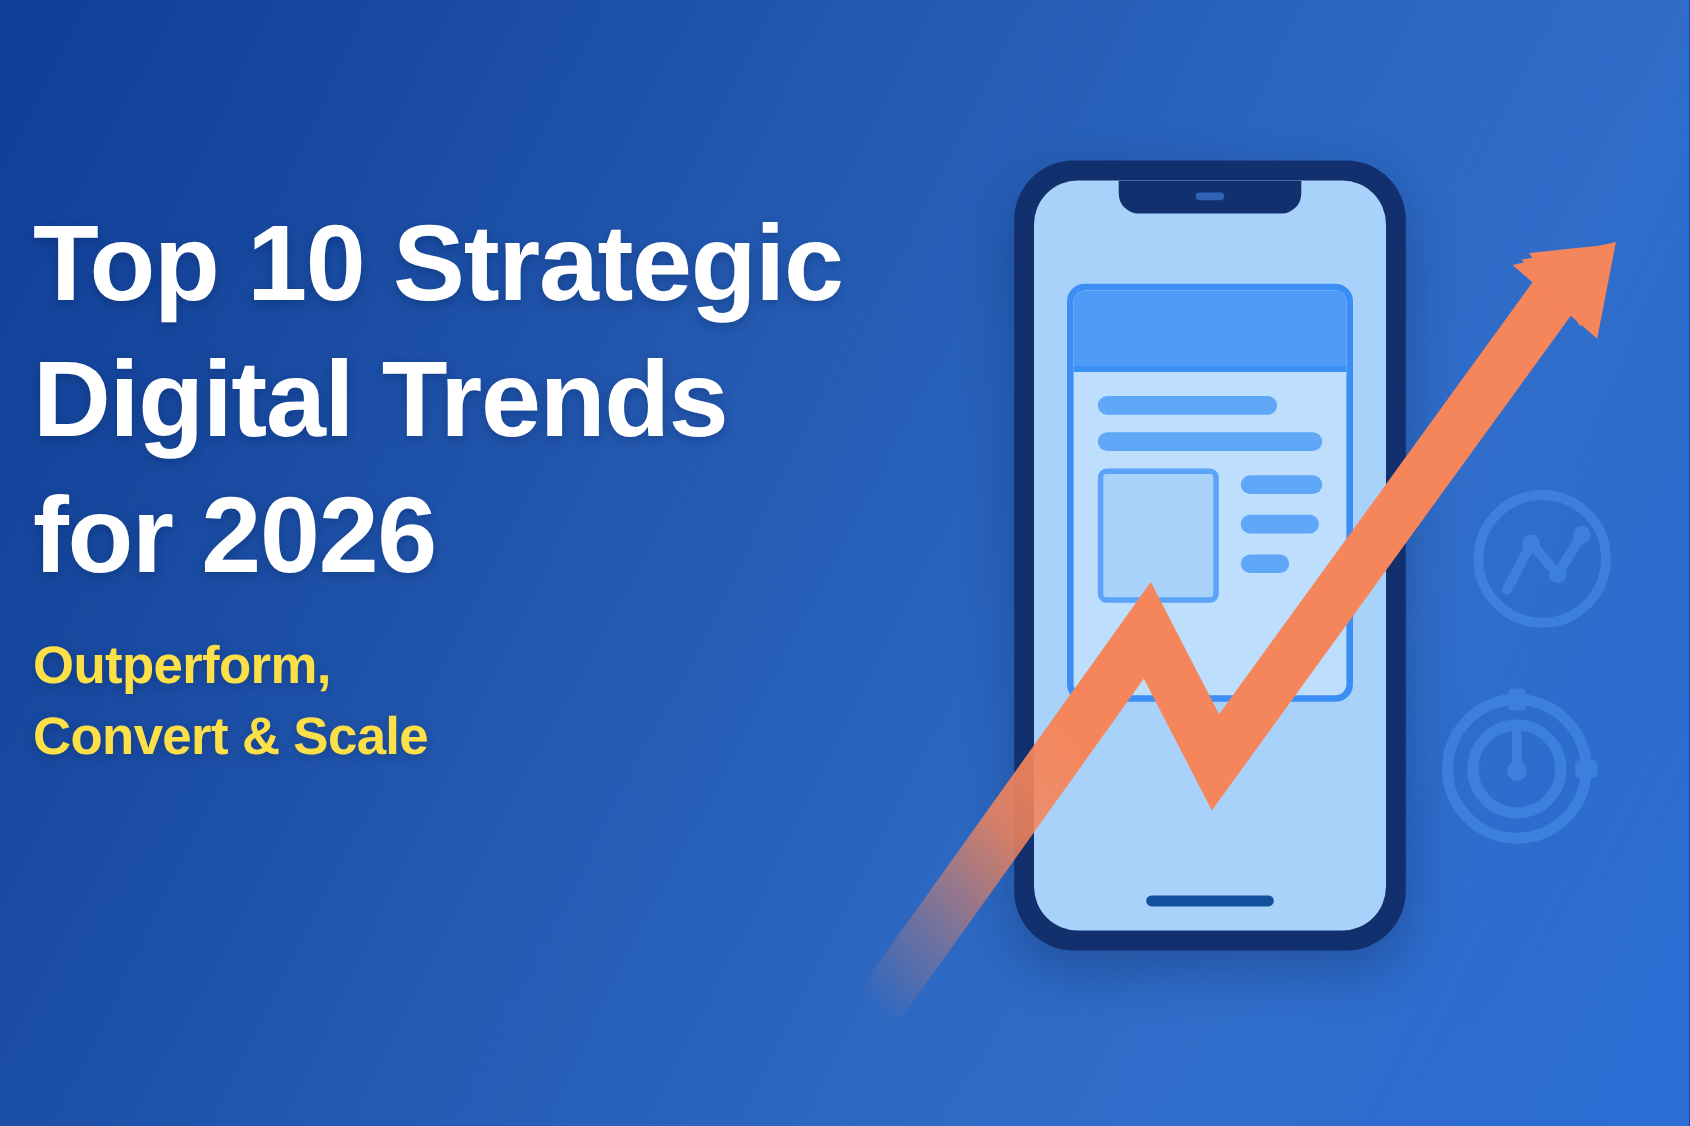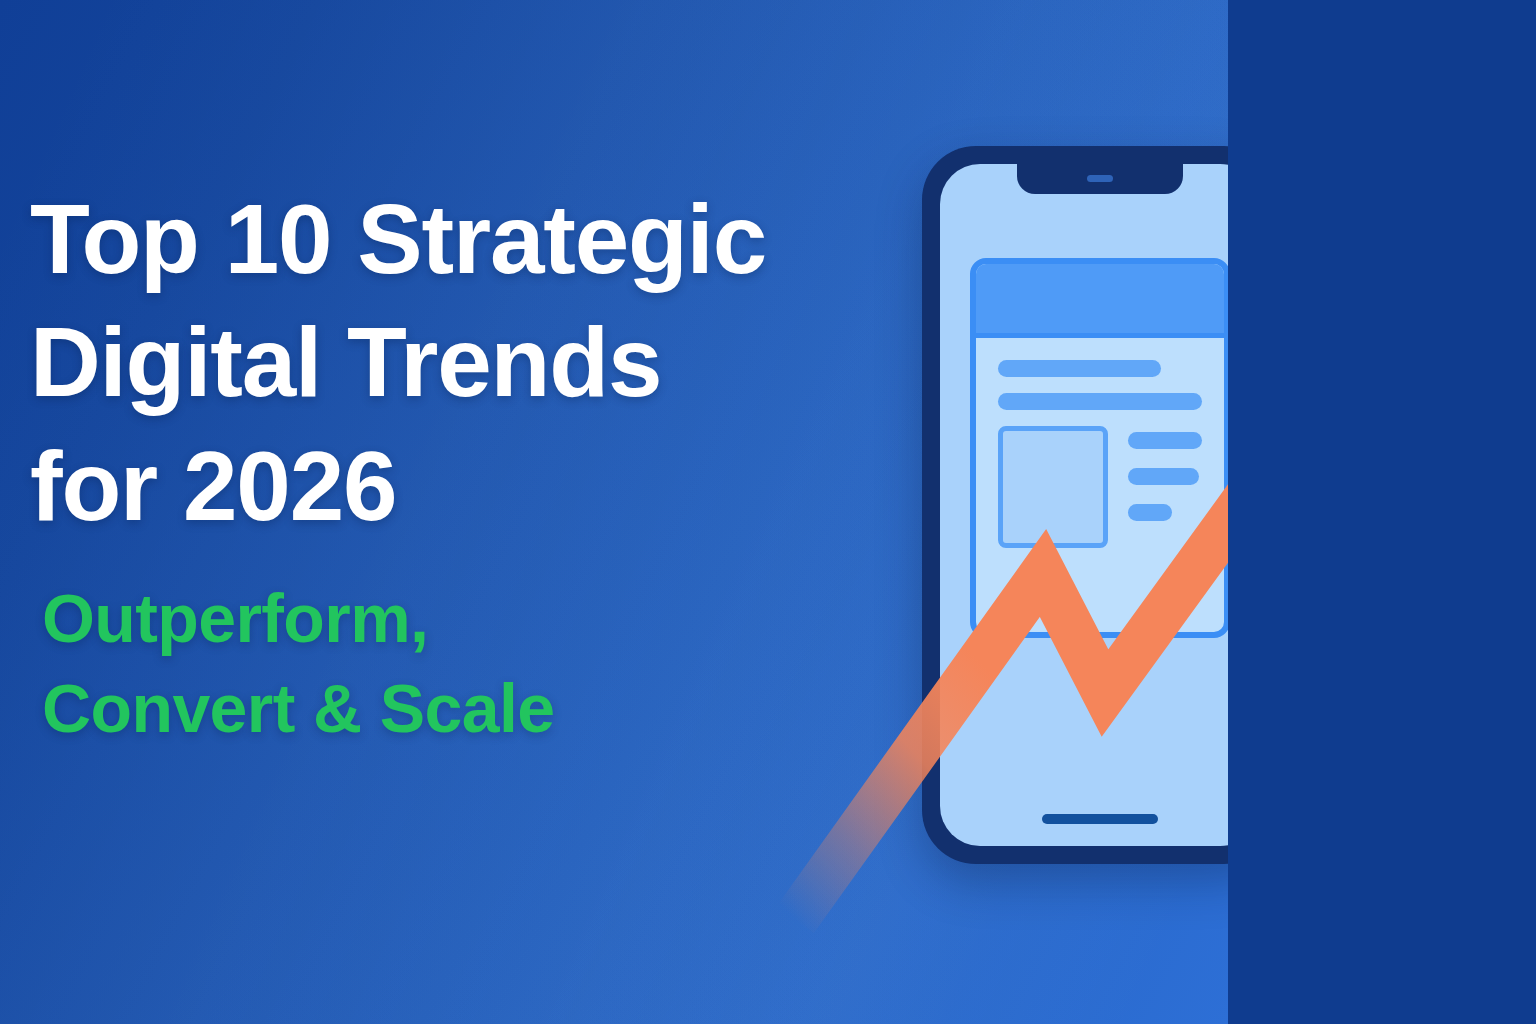--- a/index.html
+++ b/index.html
@@ -5,21 +5,21 @@
 <style>
   html, body {
     margin: 0;
     padding: 0;
     background: #0f3c8f;
   }
   * { box-sizing: border-box; }
 
   .canvas {
     position: relative;
-    width: 1228px;
+    width: 1536px;
     height: 1024px;
     overflow: hidden;
     font-family: "Liberation Sans", sans-serif;
     background: #174aa3;
   }
 
   
   .bg-base {
     position: absolute;
     inset: 0;
@@ -70,23 +70,23 @@
     margin: 0;
     color: #ffffff;
     font-size: 98px;
     line-height: 1.26;
     font-weight: 700;
     letter-spacing: -1.2px;
     text-shadow: 0 3px 10px rgba(3,25,70,0.30);
     white-space: pre-line;
   }
   .subhead {
-    margin: 26px 0 0 12px;
-    color: #22c55e;
-    font-size: 68px;
+    margin: 26px 0 0 0;
+    color: #fde047;
+    font-size: 48px;
     line-height: 1.32;
     font-weight: 600;
     letter-spacing: -0.6px;
     text-shadow: 0 3px 10px rgba(3,25,70,0.28);
     white-space: pre-line;
   }
 
   
   .phone {
     position: absolute;

